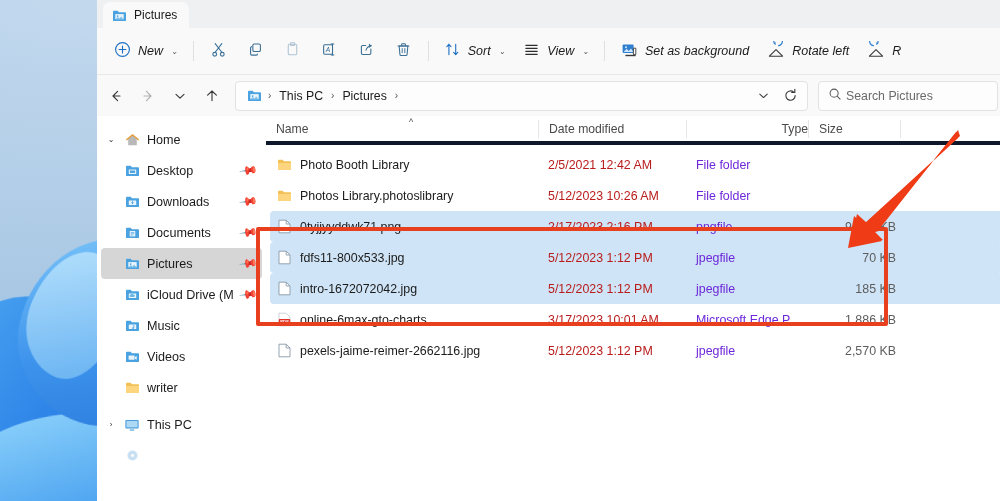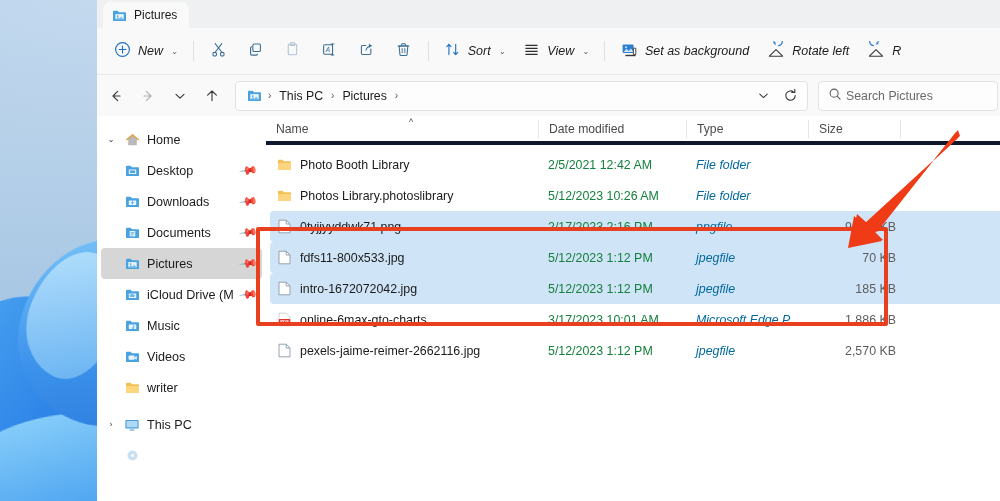--- a/index.html
+++ b/index.html
@@ -185,38 +185,38 @@
   }
   .col {
     padding-left: 10px; height: 18px;
     display: flex; align-items: center;
     border-left: 1px solid #e6e6e6;
     position: relative;
   }
   .col:first-child { border-left: none; }
   .c-name { width: 272px; flex: 0 0 272px; }
   .c-date { width: 148px; flex: 0 0 148px; }
-  .c-type { width: 122px; flex: 0 0 122px; }
+  .c-type { width: 122px; flex: 0 0 122px; justify-content: flex-end; }
   .c-size { width: 92px; flex: 0 0 92px; }
   .sortmark {
     position: absolute; left: 143px; top: -3px;
     font-size: 9px; color: #4a4a4a;
   }
 
   .row {
     display: flex; align-items: center;
     height: 31px; margin: 0 4px;
     border-radius: 4px;
     font-size: 12.4px; color: #1b1b1b;
   }
   .row.selected { background: #cfe4f6; }
   .cell { padding-left: 6px; display: flex; align-items: center; gap: 8px; overflow: hidden; white-space: nowrap; }
   .cell.r-name { width: 272px; flex: 0 0 272px; }
-  .cell.r-date { width: 148px; flex: 0 0 148px; color: #15803d; }
-  .cell.r-type { width: 122px; flex: 0 0 122px; color: #0369a1; font-style: italic; }
+  .cell.r-date { width: 148px; flex: 0 0 148px; color: #b91c1c; }
+  .cell.r-type { width: 122px; flex: 0 0 122px; color: #6d28d9; }
   .cell.r-size { width: 92px; flex: 0 0 92px; color: #5d5d5d; justify-content: flex-end; padding-right: 8px; }
   .f-ico { flex: 0 0 16px; width: 16px; height: 16px; display: flex; align-items: center; justify-content: center; }
 
   
   #redbox {
     position: absolute;
     left: 256px; top: 227px; width: 632px; height: 99px;
     border: 4px solid #e8401f;
     border-radius: 2px;
     pointer-events: none;

